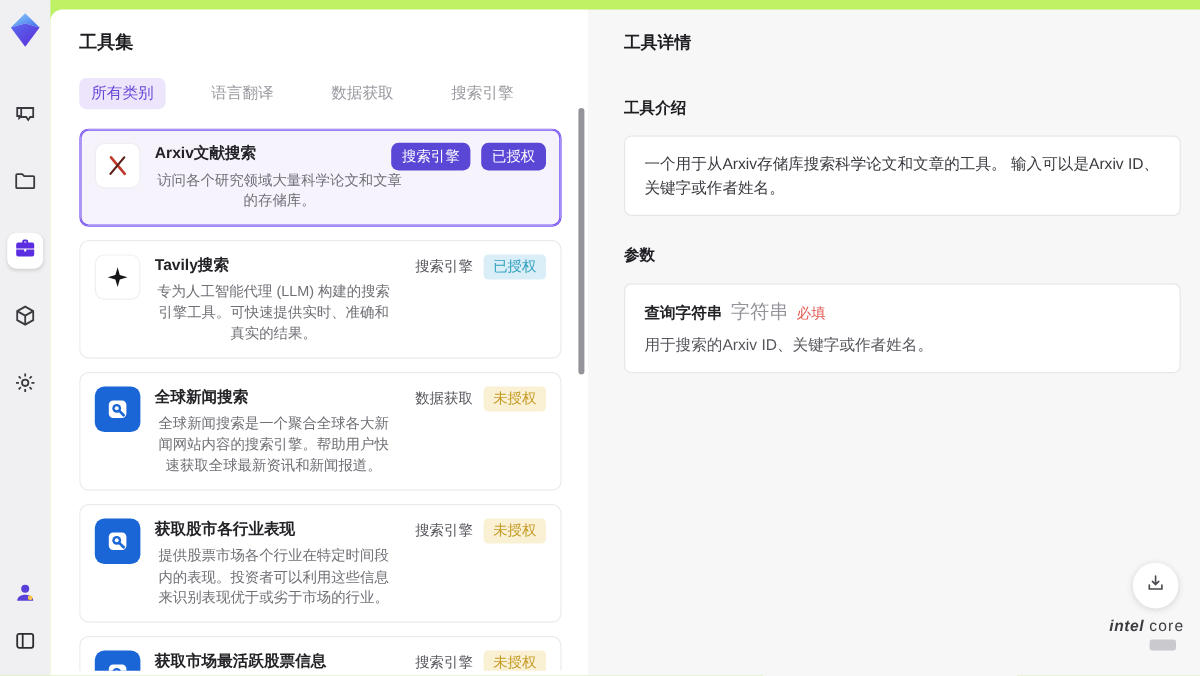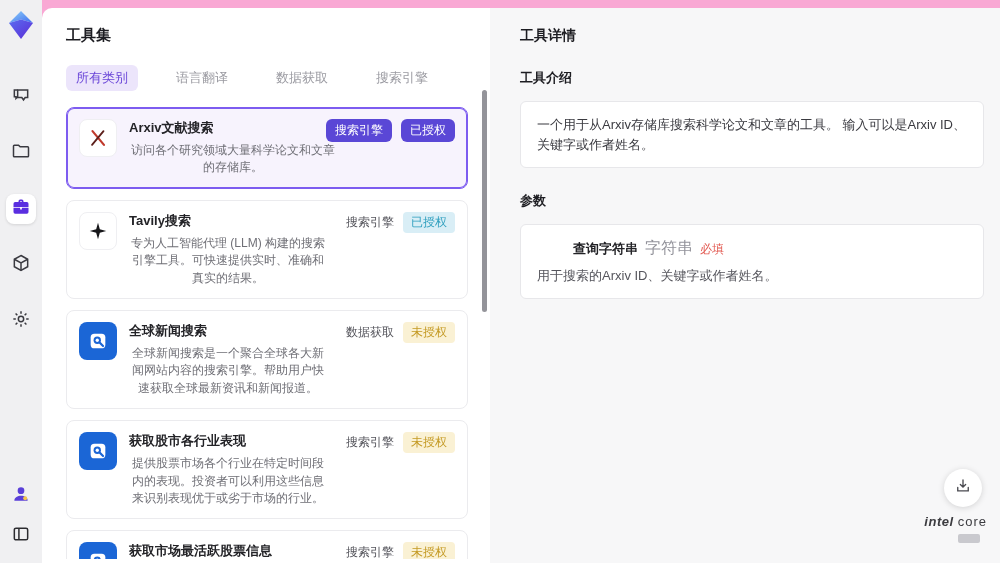--- a/index.html
+++ b/index.html
@@ -1,19 +1,19 @@
 <!DOCTYPE html>
 <html><head>
 <meta charset="utf-8">
 <style>
   * { margin:0; padding:0; box-sizing:border-box; }
   html,body { width:1000px; height:563px; overflow:hidden; }
   body { font-family:"Liberation Sans","DejaVu Sans",sans-serif; background:#ededf0; }
 
-  .app { position:relative; width:1000px; height:563px; background:#f9a8d4; }
+  .app { position:relative; width:1000px; height:563px; background:#bef264; }
 
   
   .rail { position:absolute; left:0; top:0; width:42px; height:563px; background:#f0f0f2;
           display:flex; flex-direction:column; align-items:center; padding:10px 0 12px; }
   .rail .logo { width:28px; height:30px; }
   .rail .nav { display:flex; flex-direction:column; align-items:center; margin-top:42px; gap:26px; }
   .rail-btn { width:30px; height:30px; display:flex; align-items:center; justify-content:center;
               border-radius:8px; cursor:pointer; }
   .rail-btn.active { background:#ffffff; box-shadow:0 1px 3px rgba(0,0,0,.12); }
   .rail .bottom { margin-top:auto; display:flex; flex-direction:column; align-items:center; gap:10px; }
@@ -44,27 +44,27 @@
   .badge { font-size:12px; padding:2px 8px; border-radius:4px; }
   .badge.blue { background:#d9eef6; color:#2f9fbe; }
   .badge.amber { background:#faf1d4; color:#c49a24; }
 
   .scroll-thumb { position:absolute; right:3px; top:82px; width:5px; height:222px;
                   border-radius:3px; background:#94949a; cursor:grab; }
 
   
   .detail { position:absolute; left:490px; top:8px; width:510px; height:555px;
             background:#f7f7f8; padding:19px 16px 0 30px; }
-  .detail-title { font-size:14px; font-weight:bold; color:#1d1d22; margin-bottom:24px; }
+  .detail-title { font-size:14px; font-weight:bold; color:#1d1d22; margin-bottom:36px; }
   .section-h { font-size:13px; font-weight:bold; color:#1d1d22; margin-bottom:14px; }
   .box { background:#ffffff; border:1px solid #e7e7ea; border-radius:6px; padding:13px 16px;
          margin-bottom:24px; }
   .intro-text { font-size:13px; color:#3a3a40; line-height:1.5; }
   .param-line { display:flex; align-items:baseline; gap:7px; margin-bottom:8px; }
-  .param-name { font-size:13px; font-weight:bold; color:#232327;margin-left:36px; }
+  .param-name { font-size:13px; font-weight:bold; color:#232327; }
   .param-type { font-size:16px; color:#92929a; }
   .param-req { font-size:12px; color:#e25a52; }
   .param-desc { font-size:13px; color:#55555c; }
 
   
   .fab { position:absolute; right:18px; bottom:56px; width:38px; height:38px; border-radius:50%;
          background:#ffffff; box-shadow:0 1px 6px rgba(0,0,0,.15); display:flex;
          align-items:center; justify-content:center; cursor:pointer; }
   .intel { position:absolute; right:13px; bottom:16px; text-align:center; color:#3c3c40; }
   .intel .line { font-size:13px; letter-spacing:.5px; }

